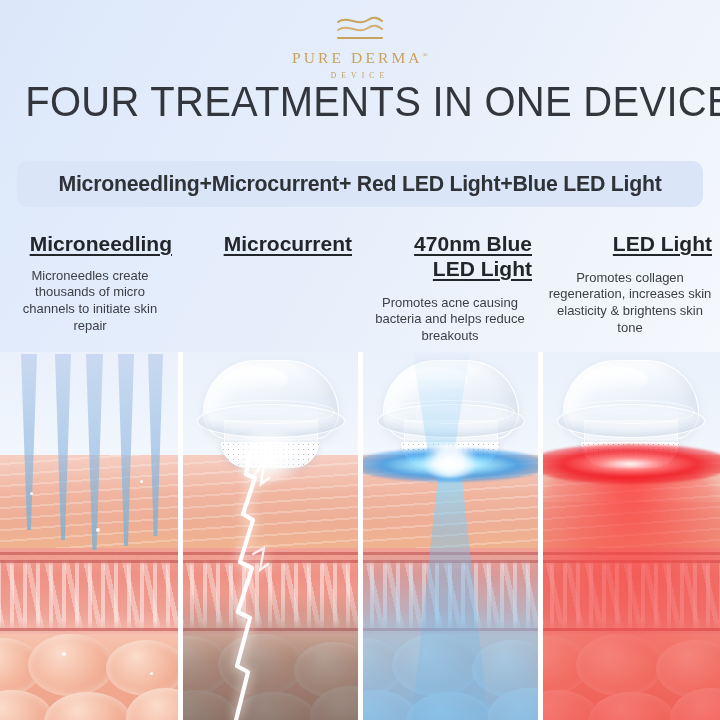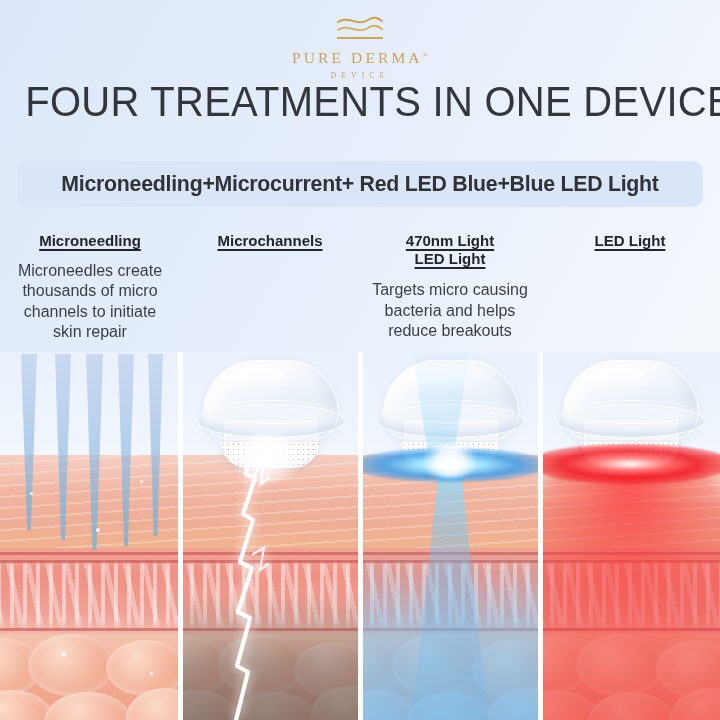--- a/index.html
+++ b/index.html
@@ -44,26 +44,27 @@
   }
   .pill span{
     font-size:21.3px;font-weight:700;color:#2f3337;letter-spacing:-0.25px;
     white-space:nowrap;
   }
 
   
   .cols{position:absolute;top:232px;left:0;width:720px;height:125px;display:flex;}
   .col{width:180px;padding:0 8px;box-sizing:border-box;text-align:center;}
   .col-title{
-    font-size:15px;font-weight:700;color:#22262b;line-height:1.18;
+    font-size:21px;font-weight:700;color:#22262b;line-height:1.18;
     text-decoration:underline;text-underline-offset:2.5px;
     text-decoration-thickness:1.6px;
+    text-align:right;
   }
   .col-body{
-    margin-top:9px;font-size:16px;line-height:1.28;color:#3b3f45;font-weight:400;
+    margin-top:9px;font-size:13px;line-height:1.28;color:#3b3f45;font-weight:400;
   }
   .col.c1 .col-body{margin-top:11px;}
   .col.c2 .col-body{margin-top:11px;}
   .col.c3 .col-body,.col.c4 .col-body{margin-top:13px;}
 
   
   .scene{position:absolute;left:0;top:352px;width:720px;height:368px;overflow:hidden;}
   .panel{position:absolute;top:0;height:368px;width:180px;overflow:hidden;}
   .p1{left:0}.p2{left:180px}.p3{left:360px}.p4{left:540px}
 
@@ -180,38 +181,39 @@
     </svg>
     <div class="logo-name">
       <span>PURE DERMA</span><span class="logo-reg">®</span>
     </div>
     <div class="logo-sub">DEVICE</div>
   </div>
 
   <div class="headline">FOUR TREATMENTS IN ONE DEVICE</div>
 
   <div class="pill">
-    <span>Microneedling+Microcurrent+ Red LED Blue+Blue LED Light</span>
+    <span>Microneedling+Microcurrent+ Red LED Light+Blue LED Light</span>
   </div>
 
   <div class="cols">
     <div class="col c1">
       <div class="col-title">Microneedling</div>
       <div class="col-body">Microneedles create thousands of micro channels to initiate skin repair</div>
     </div>
     <div class="col c2">
-      <div class="col-title">Microchannels</div>
+      <div class="col-title">Microcurrent</div>
     </div>
     <div class="col c3">
-      <div class="col-title">470nm Light</div>
+      <div class="col-title">470nm Blue</div>
       <div class="col-title">LED Light</div>
-      <div class="col-body">Targets micro causing bacteria and helps reduce breakouts</div>
+      <div class="col-body">Promotes acne causing bacteria and helps reduce breakouts</div>
     </div>
     <div class="col c4">
       <div class="col-title">LED Light</div>
+      <div class="col-body">Promotes collagen regeneration, increases skin elasticity &amp; brightens skin tone</div>
     </div>
   </div>
 
   <div class="scene">
 
     <div class="panel p1">
       <div class="sky"></div>
       <div class="skin epi"></div>
       <div class="skin derm">
         <div class="dermlines"></div>

